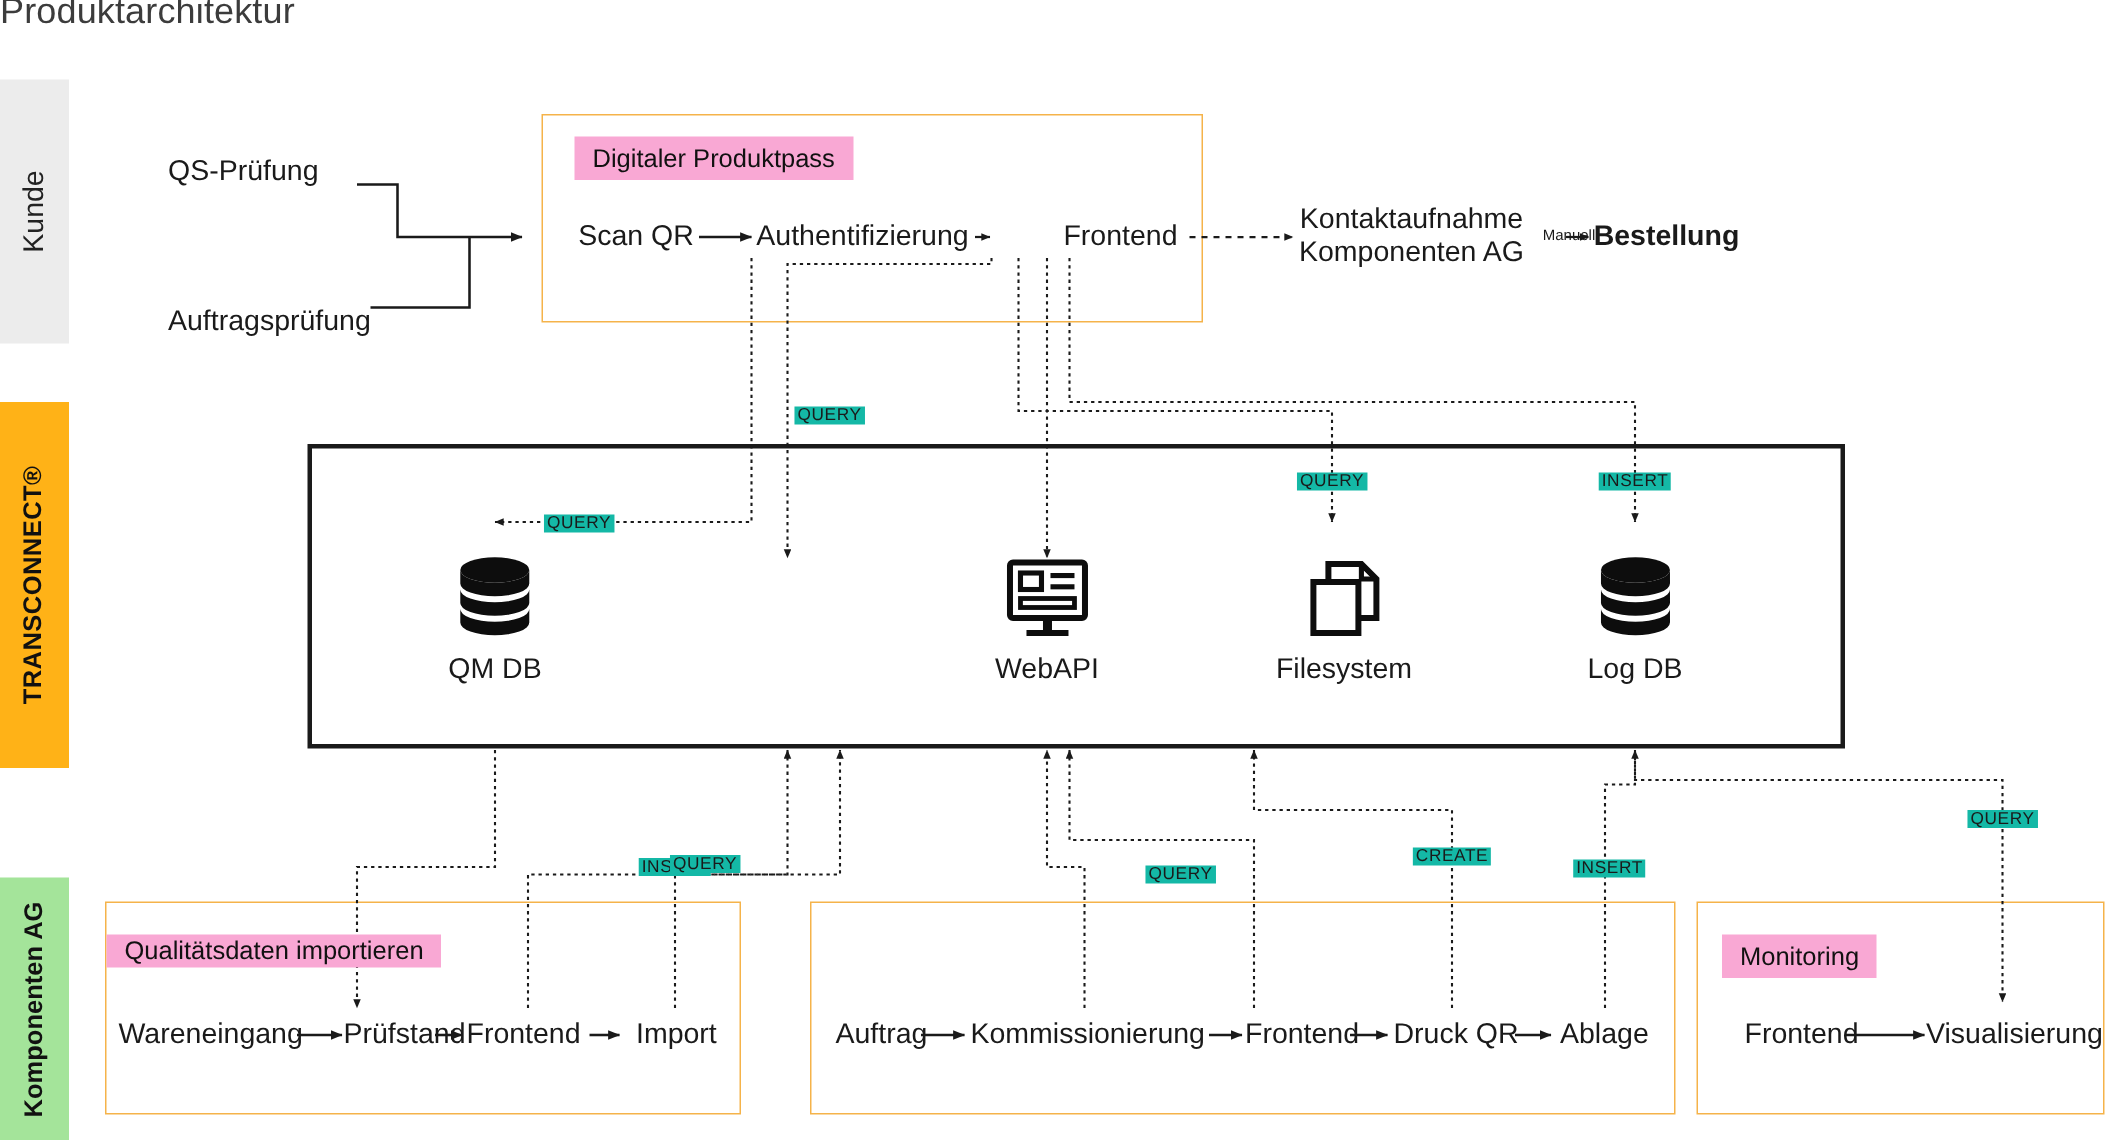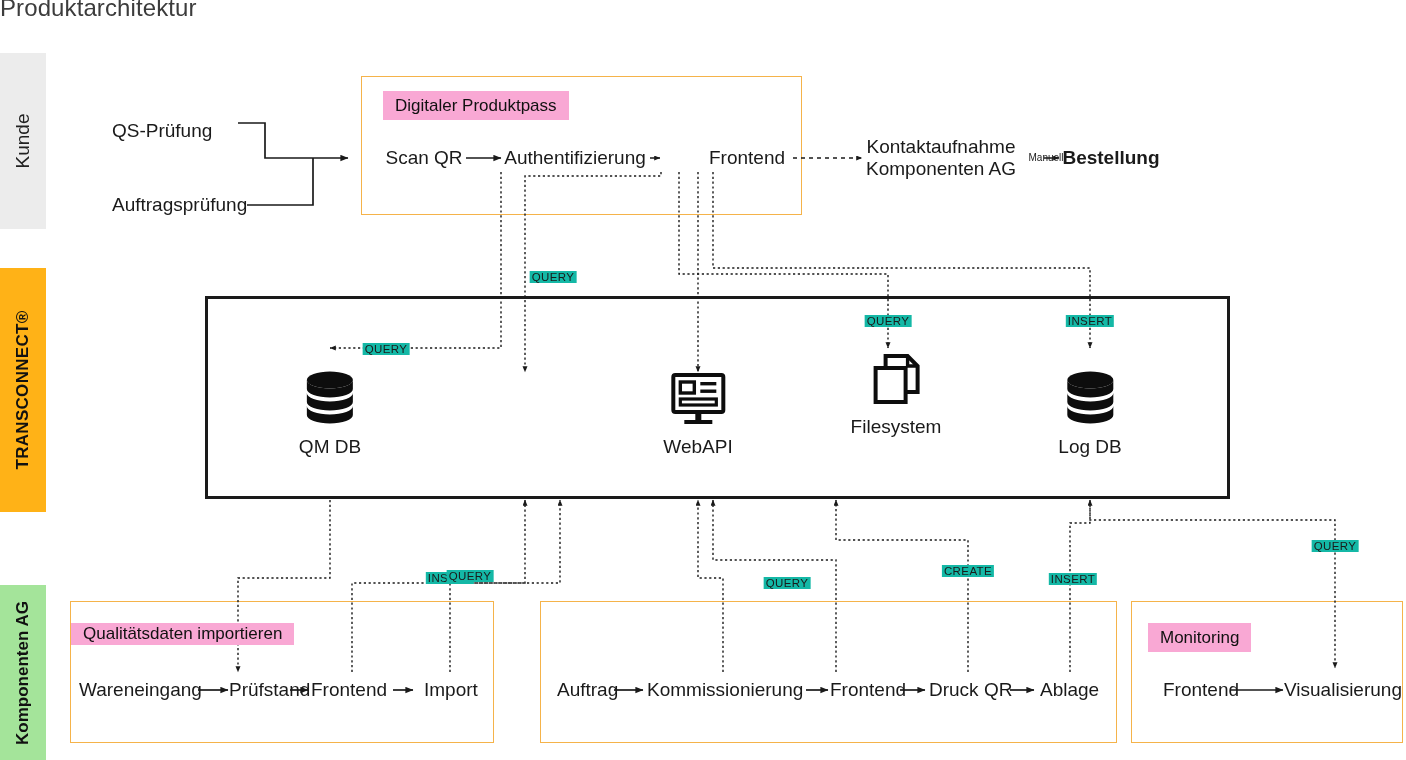--- a/index.html
+++ b/index.html
@@ -124,22 +124,22 @@
 
       <path d="M614,690 L643,690" marker-end="url(#ah)"></path>
       <path d="M806,690 L828,690" marker-end="url(#ah)"></path>
       <path d="M900,690 L925,690" marker-end="url(#ah)"></path>
       <path d="M1010,690 L1034,690" marker-end="url(#ah)"></path>
 
       <path d="M1230,690 L1283,690" marker-end="url(#ah)"></path>
     </g>
   </svg>
 
-  <div class="lbl" style="left:112px;top:120px;">QS-Prüfung</div>
-  <div class="lbl" style="left:112px;top:194px;text-align:right;">Auftragsprüfung</div>
+  <div class="lbl" style="left:112px;top:104px;">QS-Prüfung</div>
+  <div class="lbl" style="left:112px;top:204px;text-align:right;">Auftragsprüfung</div>
 
   <div class="chip" style="left:383px;top:91px;height:29px;">Digitaler Produktpass</div>
 
   <div class="lbl c" style="left:424px;top:147px;">Scan QR</div>
   <div class="lbl c" style="left:575px;top:147px;">Authentifizierung</div>
   <div class="lbl c" style="left:747px;top:147px;">Frontend</div>
 
   <div class="lbl2" style="left:941px;top:136px;">
     <div>Kontaktaufnahme</div>
     <div>Komponenten AG</div>
@@ -169,21 +169,21 @@
         <rect x="31" y="12" width="16" height="3.4" fill="#0d0d0d"></rect>
         <rect x="31" y="19.5" width="16" height="3.4" fill="#0d0d0d"></rect>
         <rect x="11" y="29" width="36" height="6" fill="none" stroke="#0d0d0d" stroke-width="3.2"></rect>
         <rect x="26" y="42" width="6" height="8" fill="#0d0d0d"></rect>
         <rect x="15" y="50" width="28" height="4" fill="#0d0d0d"></rect>
       </svg>
     </div>
     <div class="nm">WebAPI</div>
   </div>
 
-  <div class="node" style="left:896px;top:350px;">
+  <div class="node" style="left:896px;top:370px;">
     <div class="ico">
       <svg width="56" height="58" viewBox="0 0 56 58" aria-hidden="true">
         <path d="M8,18 L8,52 L38,52 L38,18 z" fill="none" stroke="#0d0d0d" stroke-width="4"></path>
         <path d="M18,18 L18,6 L40,6 L50,16 L50,42 L38,42" fill="none" stroke="#0d0d0d" stroke-width="4" stroke-linejoin="miter"></path>
         <path d="M40,6 L40,16 L50,16" fill="none" stroke="#0d0d0d" stroke-width="3.4"></path>
       </svg>
     </div>
     <div class="nm">Filesystem</div>
   </div>
 

